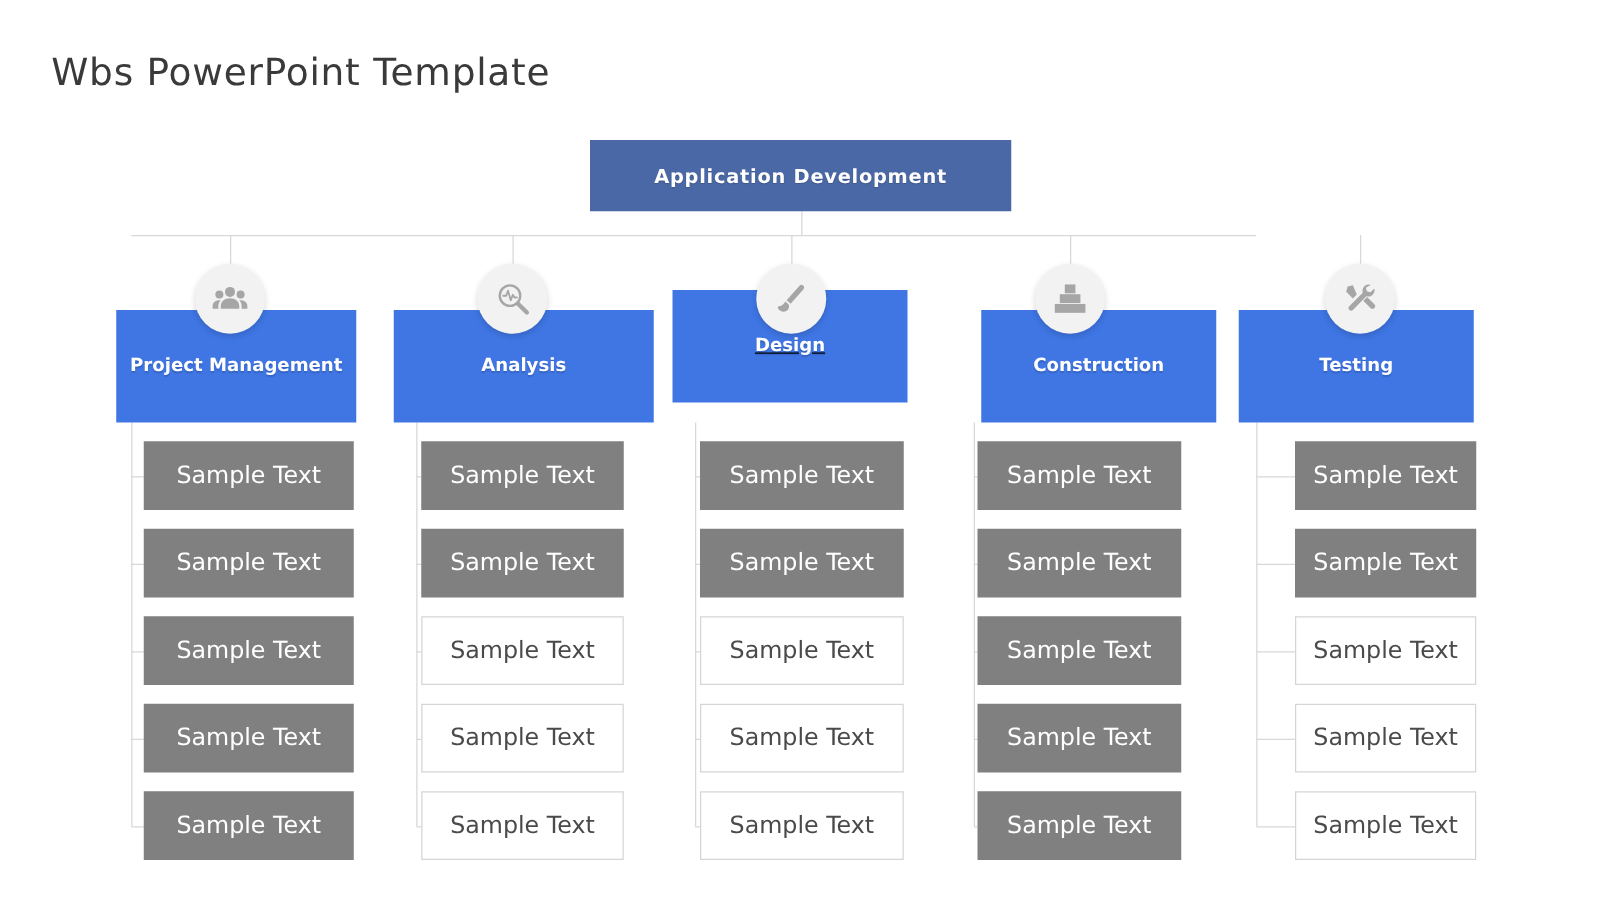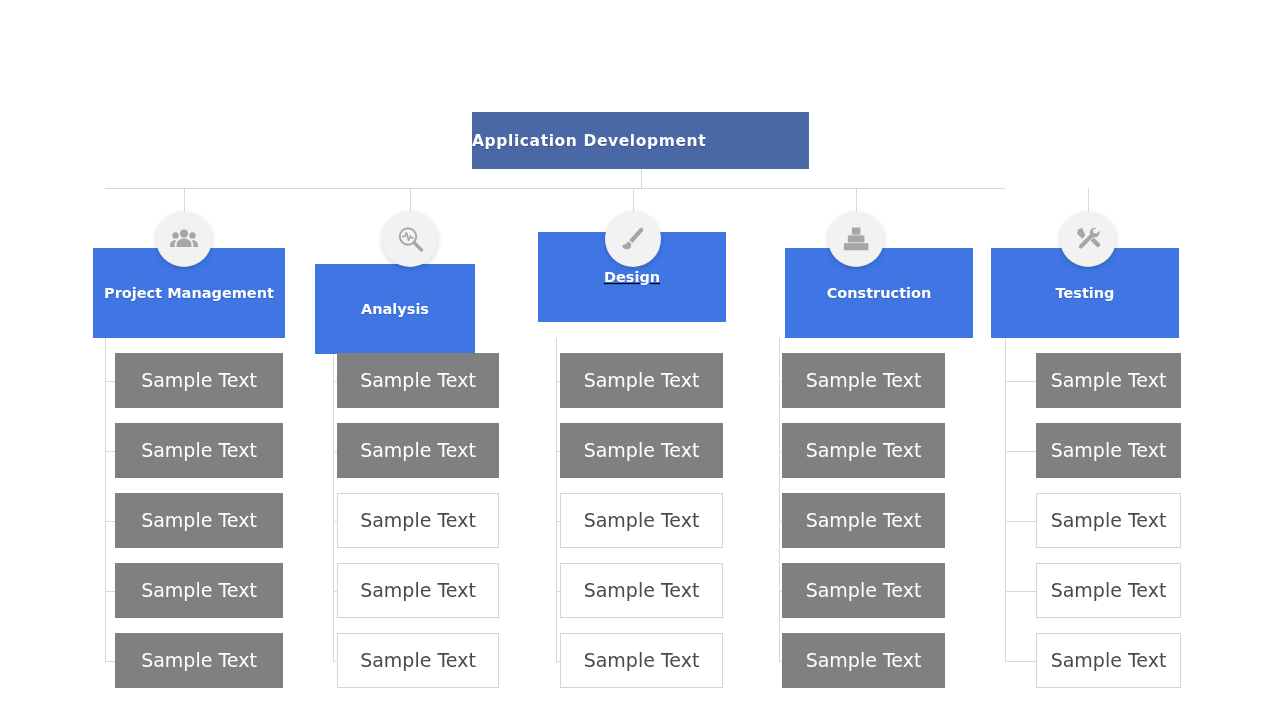--- a/index.html
+++ b/index.html
@@ -18,21 +18,21 @@
   }
 
   
   .conn{position:absolute;background:#d8d8d8;}
   .conn.v{width:1px;}
   .conn.h{height:1px;}
 
   
   #root-node{
     position:absolute;left:472px;top:112px;width:337px;height:57px;
-    background:#4a68a5;display:flex;align-items:center;
+    background:#4a68a5;display:flex;align-items:center;justify-content:center;
   }
   #root-node .lbl{
     color:#ffffff;font-size:15.5px;font-weight:bold;letter-spacing:.6px;
     text-shadow:0 1px 1px rgba(0,0,0,.18);white-space:nowrap;
   }
 
   
   .col-header{
     position:absolute;display:flex;align-items:center;justify-content:center;
     background:#3f76e4;box-sizing:border-box;padding:0 8px;
@@ -61,20 +61,21 @@
   .leaf.filled{background:#808080;}
   .leaf.filled .lbl{color:#ffffff;}
   .leaf.outline{background:#ffffff;border:1px solid #d5d5d5;}
   .leaf.outline .lbl{color:#4a4a4a;}
 </style>
 </head>
 <body>
 
 <div id="slide">
 
+  <div id="page-title">Wbs PowerPoint Template</div>
 
   <div id="connectors">
       <div class="conn v" style="left: 640.5px; top: 169px; height: 19px;"></div>
       <div class="conn h" style="left: 105px; top: 188px; width: 900px;"></div>
       <div class="conn v" style="left: 184px; top: 188px; height: 23px;"></div>
       <div class="conn v" style="left: 105px; top: 338px; height: 322.5px;"></div>
       <div class="conn h" style="left: 105px; top: 380.5px; width: 10px;"></div>
       <div class="conn h" style="left: 105px; top: 450.5px; width: 10px;"></div>
       <div class="conn h" style="left: 105px; top: 520.5px; width: 10px;"></div>
       <div class="conn h" style="left: 105px; top: 590.5px; width: 10px;"></div>
@@ -135,21 +136,21 @@
       </div>
       <div class="leaf filled" style="left: 115px; top: 493px; width: 168px; height: 55px;">
         <span class="lbl">Sample Text</span>
       </div>
       <div class="leaf filled" style="left: 115px; top: 563px; width: 168px; height: 55px;">
         <span class="lbl">Sample Text</span>
       </div>
       <div class="leaf filled" style="left: 115px; top: 633px; width: 168px; height: 55px;">
         <span class="lbl">Sample Text</span>
       </div>
-      <div class="col-header" style="left: 315px; top: 264px; width: 160px; height: 90px;">
+      <div class="col-header" style="left: 315px; top: 248px; width: 208px; height: 90px;">
         <span class="lbl">Analysis</span>
       </div>
       <div class="icon-badge" style="left: 382px; top: 211px;">
         <svg width="31" height="31" viewBox="0 0 31 31" fill="none" stroke="#a6a6a6" stroke-width="1.9">
           <circle cx="13" cy="12.5" r="8.2"></circle>
           <path d="M19.2 18.8 26.5 26" stroke-width="3.4" stroke-linecap="round"></path>
           <path d="M7.6 12.6h2.3l1.5-4 2.2 7.6 1.7-4.4 1.3 2.2h1.9" stroke-width="1.5" stroke-linecap="round" stroke-linejoin="round"></path>
         </svg>
       </div>
       <div class="leaf filled" style="left: 337px; top: 353px; width: 162px; height: 55px;">

